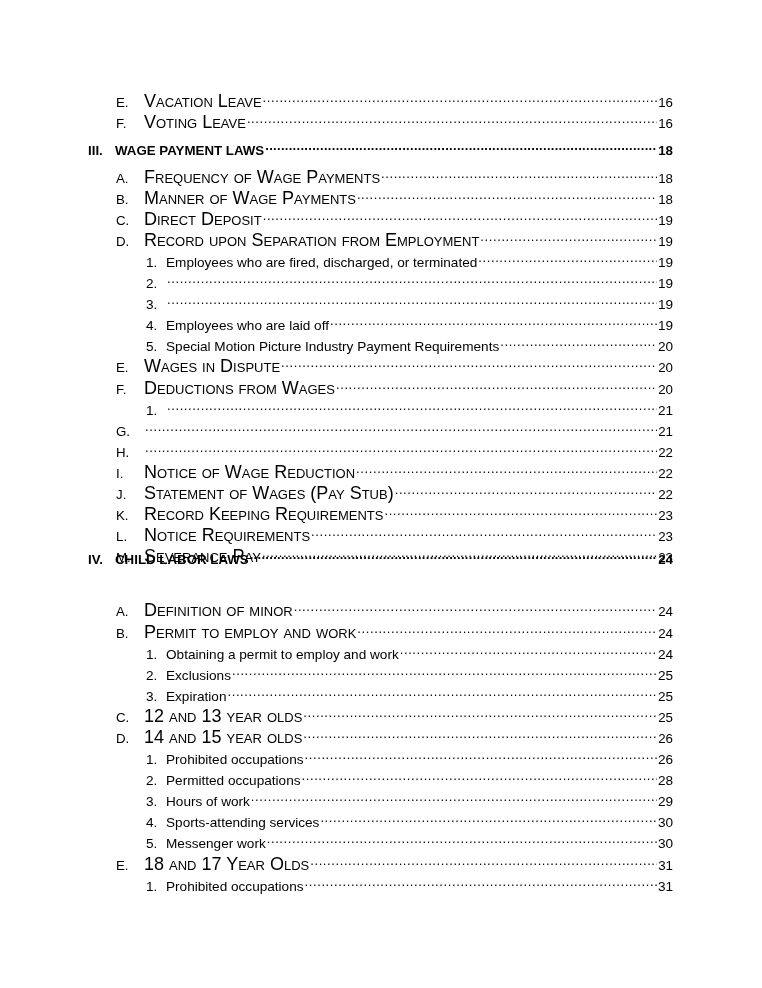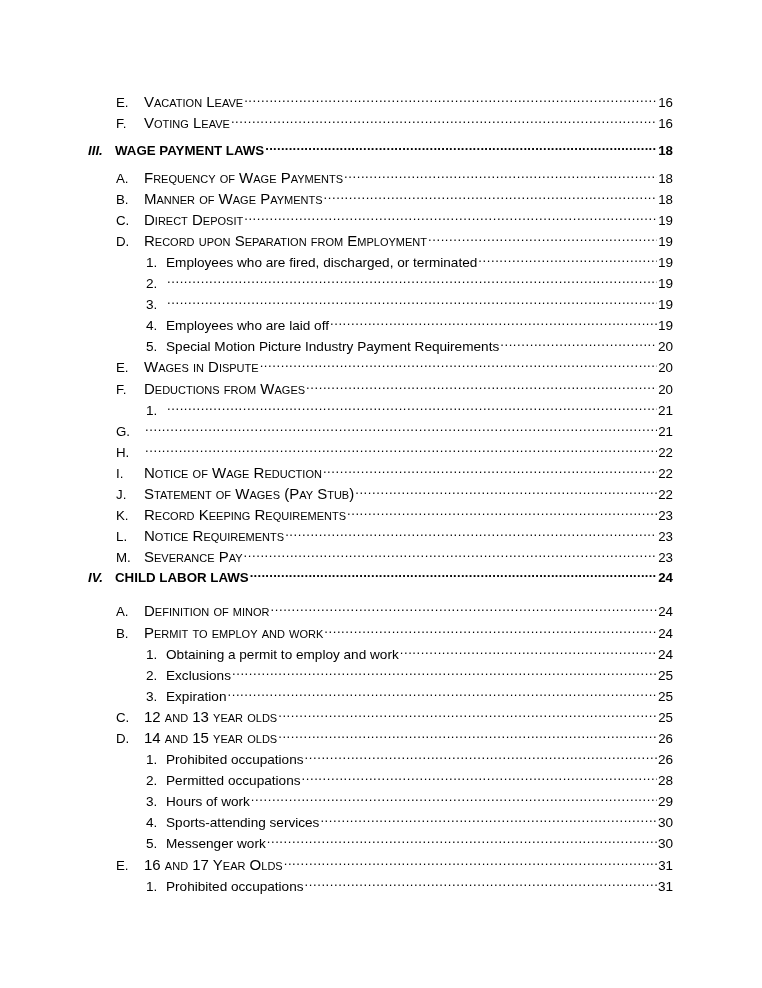--- a/index.html
+++ b/index.html
@@ -55,31 +55,31 @@
     .row .page {
       flex: 0 0 auto;
       text-align: right;
     }
     
     .lvl1 {
       left: 88px;
       width: 585px;
       font-weight: bold;
     }
-    .lvl1 .num { width: 27px; font-style: italic; }
+    .lvl1 .num { width: 27px; }
     .lvl1 .leader::after { font-weight: bold; letter-spacing: 0.3px; }
     
     .lvl2 {
       left: 116px;
       width: 557px;
     }
     .lvl2 .num { width: 28px; }
     .lvl2 .title {
       font-variant: small-caps;
-      font-size: 15px;
+      font-size: 18px;
     }
     
     .lvl3 {
       left: 146px;
       width: 527px;
       font-size: 13.6px;
     }
     .lvl3 .num { width: 20px; }
   </style>
 </head>
@@ -207,21 +207,21 @@
     <span class="title">Notice Requirements</span>
     <span class="leader"></span>
     <span class="page">23</span>
   </div>
   <div class="row lvl2" style="top:544px">
     <span class="num">M.</span>
     <span class="title">Severance Pay</span>
     <span class="leader"></span>
     <span class="page">23</span>
   </div>
-  <div class="row lvl1" style="top:564px">
+  <div class="row lvl1" style="top:546px">
     <span class="num">IV.</span>
     <span class="title">CHILD LABOR LAWS</span>
     <span class="leader"></span>
     <span class="page">24</span>
   </div>
   <div class="row lvl2" style="top:598px">
     <span class="num">A.</span>
     <span class="title">Definition of minor</span>
     <span class="leader"></span>
     <span class="page">24</span>
@@ -287,21 +287,21 @@
     <span class="page">30</span>
   </div>
   <div class="row lvl3" style="top:830px">
     <span class="num">5.</span>
     <span class="title">Messenger work</span>
     <span class="leader"></span>
     <span class="page">30</span>
   </div>
   <div class="row lvl2" style="top:852px">
     <span class="num">E.</span>
-    <span class="title">16 and 17 Year Olds</span>
+    <span class="title">18 and 17 Year Olds</span>
     <span class="leader"></span>
     <span class="page">31</span>
   </div>
   <div class="row lvl3" style="top:873px">
     <span class="num">1.</span>
     <span class="title">Prohibited occupations</span>
     <span class="leader"></span>
     <span class="page">31</span>
   </div>
 </div>

